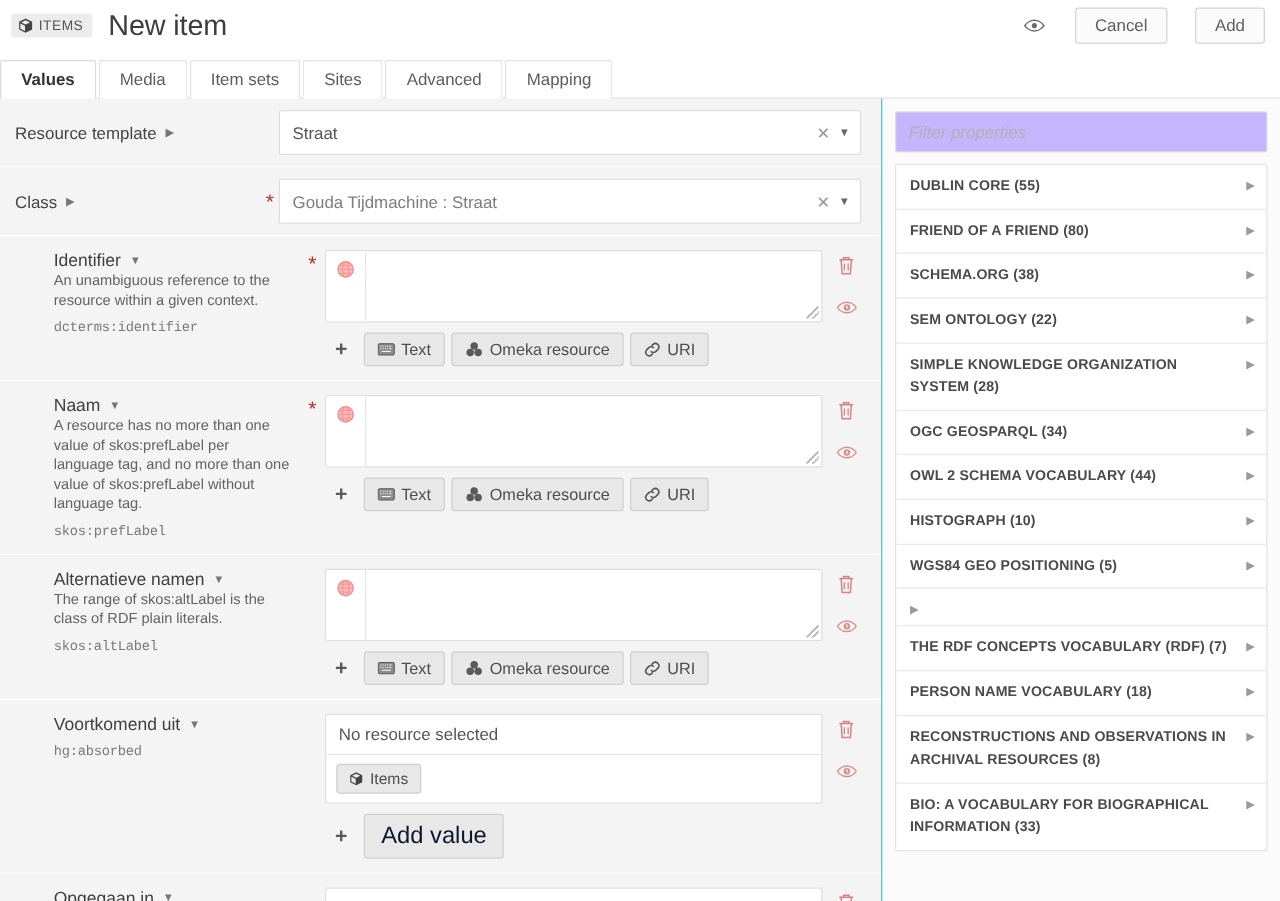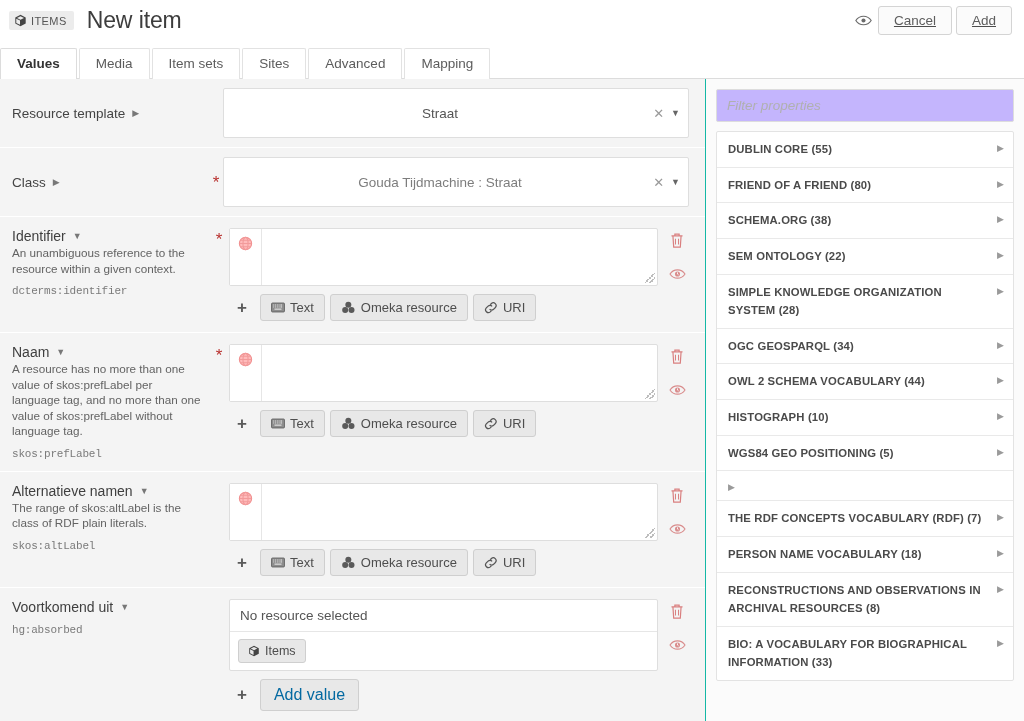--- a/index.html
+++ b/index.html
@@ -35,21 +35,21 @@
     border-radius: 2px;
   }
   .items-badge .lbl { font-size: 11px; }
   .page-title {
     font-size: 23px;
     color: #3d3d3d;
     margin-left: 13px;
     font-weight: 400;
     letter-spacing: -0.1px;
   }
-  .header-right { margin-left: auto; display: flex; align-items: center; gap: 4px; text-decoration: underline; }
+  .header-right { margin-left: auto; display: flex; align-items: center; gap: 22px; }
   .eye-btn {
     width: 20px; height: 20px;
     display: inline-flex; align-items: center; justify-content: center;
     color: #6b6b6b;
     cursor: pointer;
   }
   .btn {
     background: #fbfbfb;
     border: 1px solid #d4d4d4;
     border-radius: 3px;
@@ -126,46 +126,46 @@
     width: 14px;
     flex: 0 0 14px;
     text-align: center;
   }
   .req.empty { visibility: hidden; }
   .select-box {
     flex: 1 1 auto;
     background: #fff;
     border: 1px solid #dedede;
     border-radius: 2px;
-    height: 50px;
+    height: 36px;
     display: flex;
     align-items: center;
     padding: 0 8px 0 10px;
     font-size: 13.5px;
     color: #555;
     cursor: pointer;
-    text-align: center;
   }
   .select-box .val { flex: 1 1 auto; }
   .select-box .val.muted { color: #7d7d7d; }
   .sel-x { color: #999; font-size: 13px; padding: 0 7px; cursor: pointer; }
   .sel-caret { color: #666; font-size: 9px; cursor: pointer; }
 
   
   .prop {
     display: flex;
     background: #f4f4f4;
     border-bottom: 1px solid #ffffff;
     padding: 11px 9px 11px 9px;
   }
   .prop-left {
     width: 200px;
     flex: 0 0 200px;
     padding-left: 3px;
     padding-right: 6px;
+    margin-left: 31px;
   }
   .prop-name {
     font-size: 14px;
     color: #3f3f3f;
     display: flex;
     align-items: center;
     gap: 7px;
     margin-bottom: 1px;
   }
   .caret-dn { font-size: 9px; color: #777; cursor: pointer; }
@@ -278,22 +278,22 @@
     color: #4e4e4e;
     cursor: pointer;
     font-family: inherit;
   }
   .addval-bar { display: flex; align-items: center; gap: 5px; margin-top: 8px; }
   .addval {
     background: #e8e8e8;
     border: 1px solid #cfcfcf;
     border-radius: 3px;
     padding: 6px 13px;
-    font-size: 16px;
-    color: #0369a1;
+    font-size: 19px;
+    color: #0f172a;
     cursor: pointer;
     font-family: inherit;
     text-align: center;
   }
 
   
   .sidebar {
     flex: 1 1 auto;
     background: #fbfbfb;
     display: flex;

